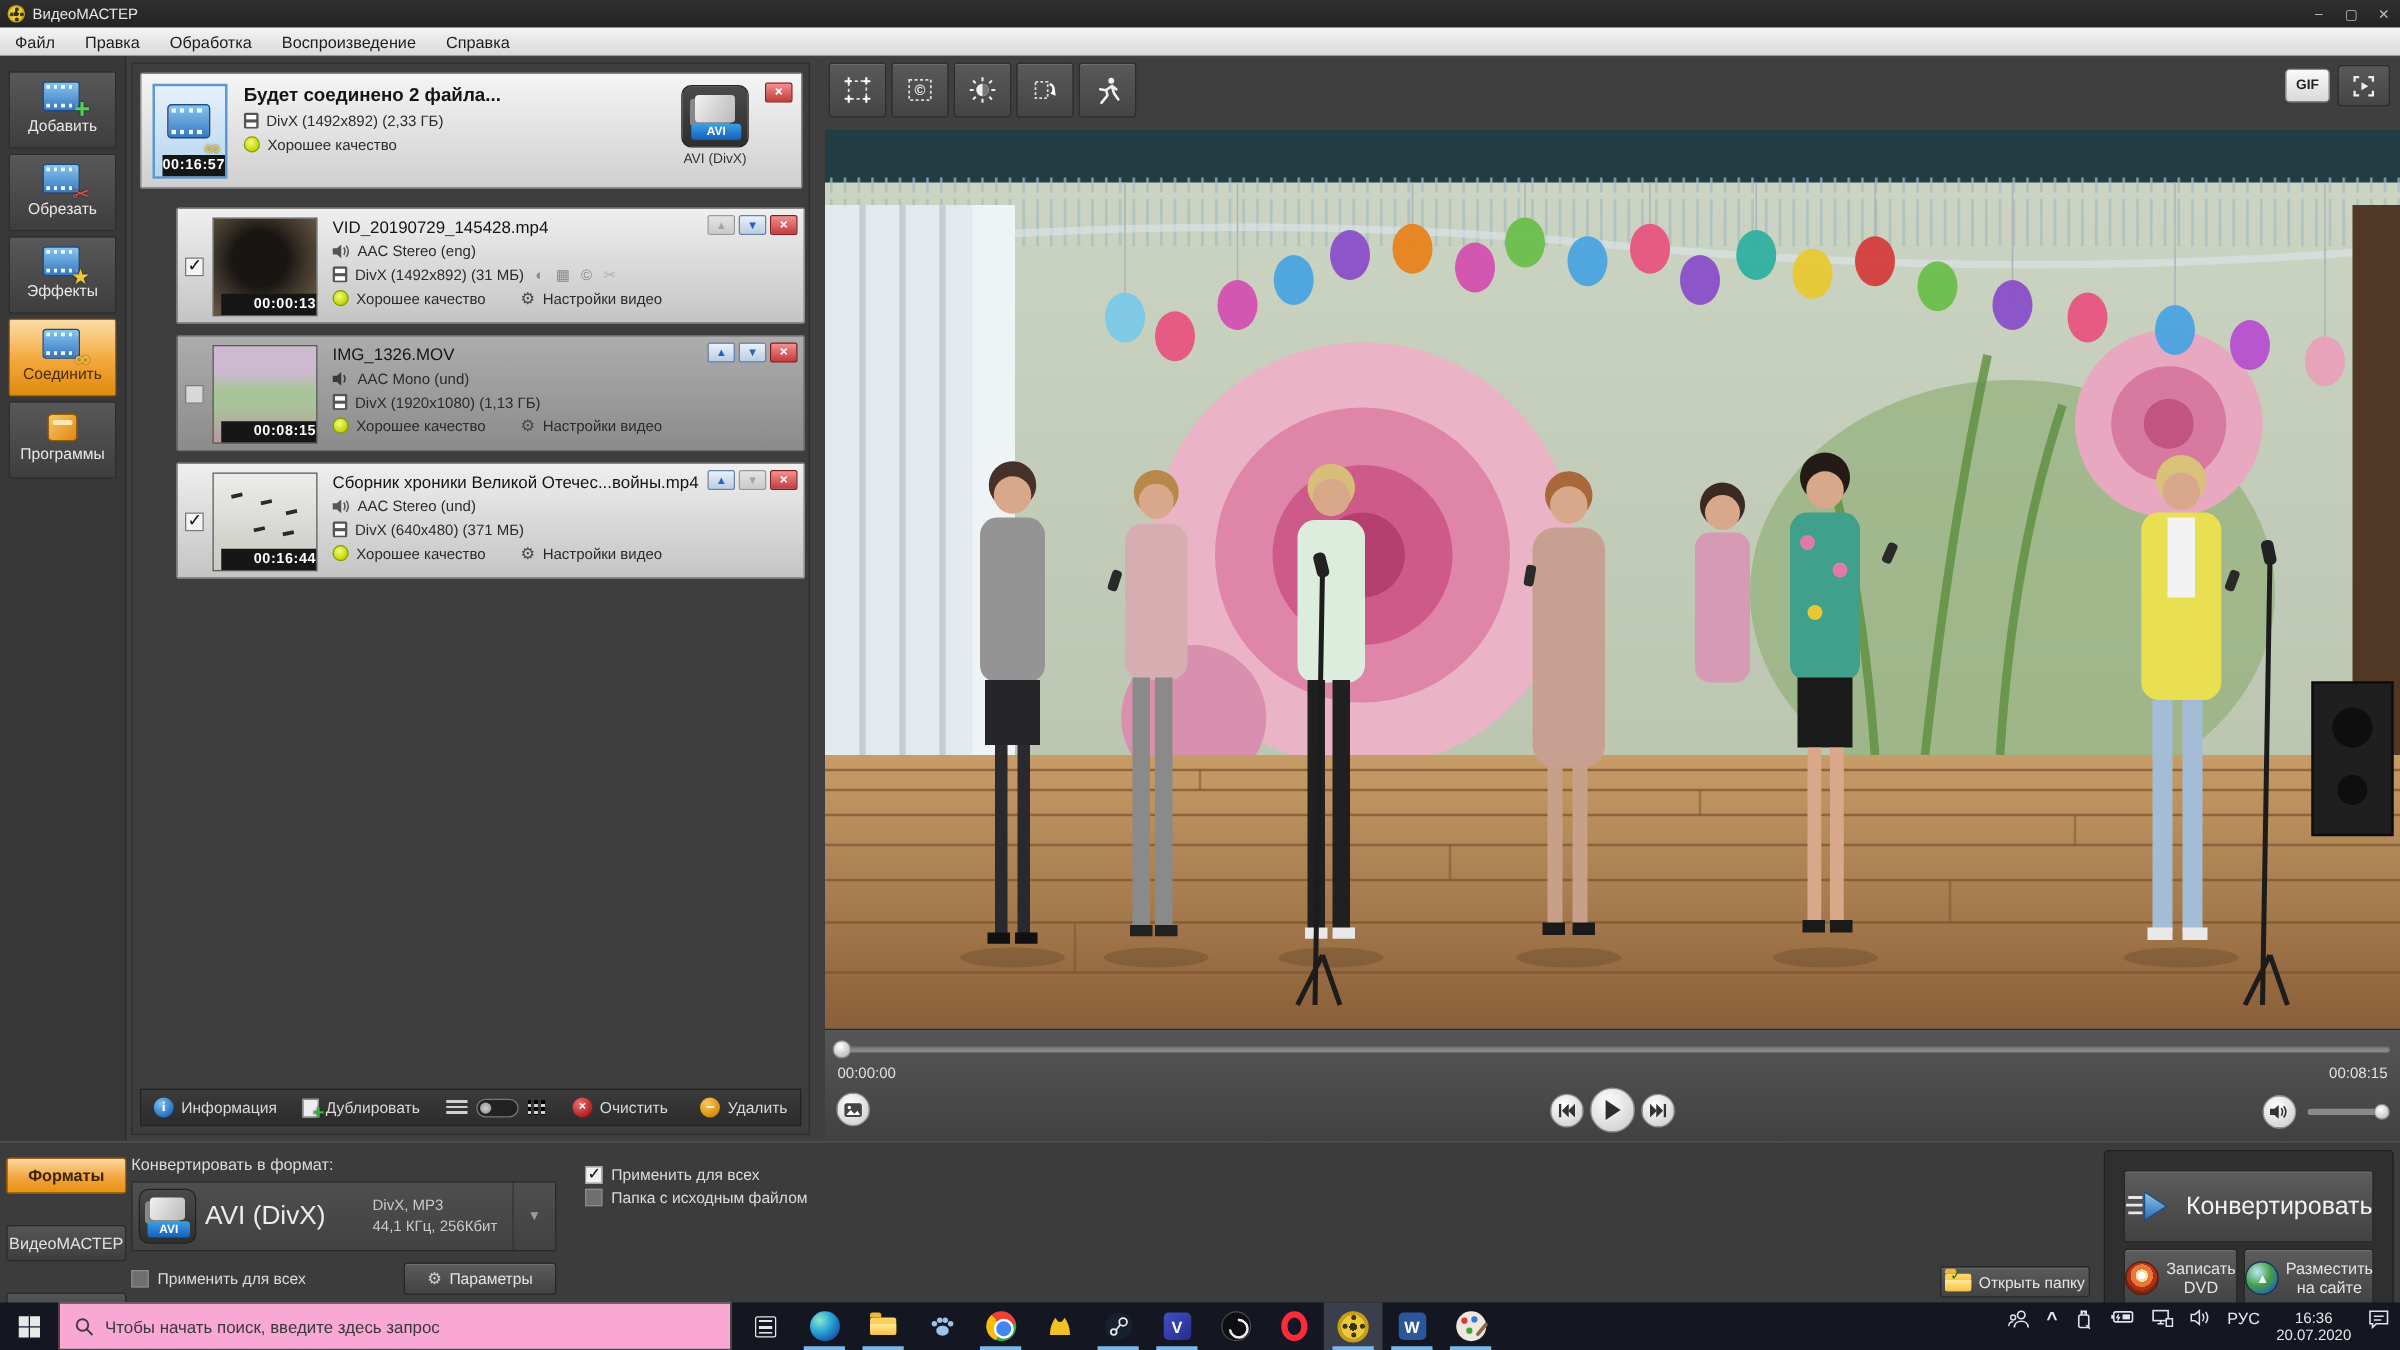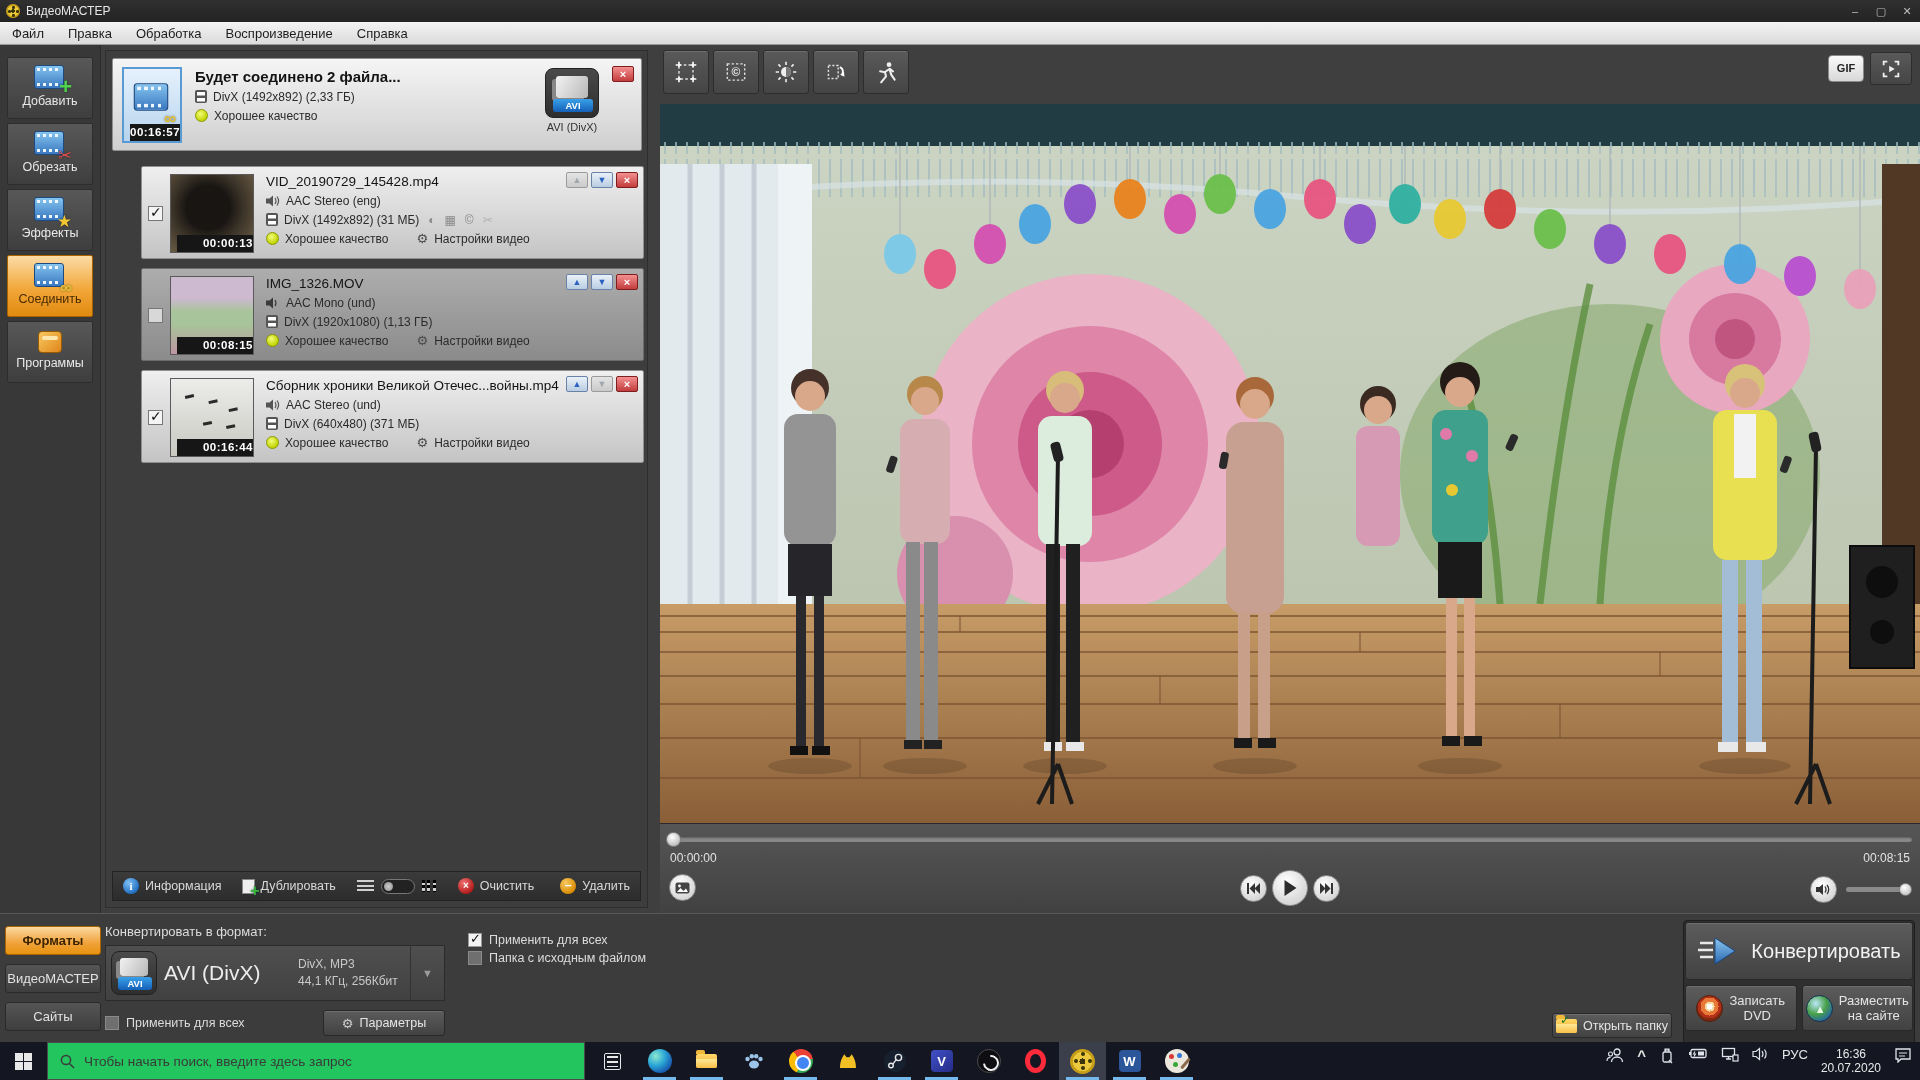--- a/index.html
+++ b/index.html
@@ -122,21 +122,21 @@
   #snap-btn { position:absolute; left:9px; top:50px; width:27px; height:27px; }
   #transport { position:absolute; left:50%; transform:translateX(-50%); top:46px; display:flex; align-items:center; gap:5px; }
   .t-sm { width:27px; height:27px; } .t-big { width:36px; height:36px; }
   #volume { position:absolute; right:10px; top:52px; display:flex; align-items:center; gap:9px; }
   .vol-track { width:64px; height:5px; background:#8a8a8a; border-radius:3px; position:relative; cursor:pointer; }
   .vol-thumb { position:absolute; right:-2px; top:-4px; width:13px; height:13px; border-radius:50%; background:radial-gradient(circle at 40% 32%, #fff, #bdbdbd 85%); border:1px solid #808080; }
 
   
   #bottombar { position:absolute; left:0; right:0; bottom:38px; height:129px; background:#3c3c3c; border-top:1px solid #575757; }
   #tabs-col { position:absolute; left:5px; top:12px; width:96px; }
-  .tab { height:29px; margin-bottom:9px; background:linear-gradient(#555,#3e3e3e); border:1px solid #2a2a2a; border-radius:3px; color:#e2e2e2; font-size:13px; text-align:center; line-height:27px; cursor:pointer; }
+  .tab { height:29px; margin-bottom:25px; background:linear-gradient(#555,#3e3e3e); border:1px solid #2a2a2a; border-radius:3px; color:#e2e2e2; font-size:13px; text-align:center; line-height:27px; cursor:pointer; }
   .tab.active { background:linear-gradient(#fcd9a0,#f0a23a 60%,#e8920e); border-color:#a96400; color:#3c2400; font-weight:bold; }
   .sec-label { font-size:13px; color:#dcdcdc; }
   #format-sec { position:absolute; left:105px; top:10px; width:340px; }
   .format-box { margin-top:6px; height:56px; background:linear-gradient(#4f4f4f,#414141); border:1px solid #2b2b2b; display:flex; align-items:center; cursor:pointer; }
   .fmt-icon { flex:0 0 56px; display:grid; place-items:center; }
   .fmt-icon .cam-ic { width:46px; height:44px; } 
   .fmt-icon .cam-ic::before { left:8px; top:6px; width:28px; height:18px; }
   .fmt-icon .cam-badge { left:6px; bottom:4px; width:34px; }
   .fmt-name { flex:1; font-size:21px; color:#ececec; padding-left:2px; }
   .fmt-detail { width:112px; font-size:12px; color:#c9c9c9; line-height:17px; }
@@ -157,34 +157,34 @@
   #browse-btn { width:40px; background:#4e4e4e; border:1px solid #2b2b2b; border-left:1px solid #3a3a3a; display:grid; place-items:center; cursor:pointer; }
   .ic-folder { width:21px; height:14px; background:linear-gradient(#ffd86a,#f0a828); border-radius:2px; position:relative; }
   .ic-folder::before { content:""; position:absolute; top:-4px; left:0; width:9px; height:4px; background:#f0b838; border-radius:2px 2px 0 0; }
   .ic-folder::after { content:""; position:absolute; left:0; right:0; bottom:0; height:9px; background:linear-gradient(#ffe894,#f8c048); border-radius:0 0 2px 2px; }
   .save-checks { margin-top:7px; }
   .save-checks .chk-row { display:flex; align-items:center; height:18px; }
   #open-folder-btn { position:absolute; right:0; top:89px; width:120px; height:25px; }
   .fold-chk { position:relative; }
   .fold-chk .tick { position:absolute; left:4px; top:-6px; color:#1a7a1a; font-weight:bold; font-size:12px; }
 
-  #actions-sec { position:absolute; left:1683px; top:6px; width:232px; height:133px; background:#2f2f2f; border:1px solid #1e1e1e; border-radius:4px; padding:1px; }
+  #actions-sec { position:absolute; left:1683px; top:6px; width:232px; height:133px; background:#2f2f2f; border:1px solid #1e1e1e; border-radius:4px; padding:15px; }
   #convert-btn { width:100%; height:58px; font-size:20px; color:#f2f2f2; gap:12px; }
   .sub-btns { display:flex; gap:5px; margin-top:5px; }
   .sub-btns .small-btn { flex:1; height:46px; font-size:13px; line-height:15px; }
   .two-line span { display:block; text-align:center; }
   .ic-dvd { width:27px; height:27px; border-radius:50%; background:radial-gradient(circle at 50% 42%, #fff 0 3px, #f2dca2 3px 5px, #e87838 5px 9px, #b23018 9px 12px, #7e2810 12px); border:1px solid #561c08; flex:0 0 auto; }
   .ic-globe { width:27px; height:27px; border-radius:50%; background:radial-gradient(circle at 35% 30%, #bce8fa, #48a048 45%, #2666a6 80%); border:1px solid #14324e; position:relative; flex:0 0 auto; }
   .ic-globe::after { content:"▲"; position:absolute; left:8px; top:6px; color:#eafbe8; font-size:11px; }
 
   
   #taskbar { position:absolute; left:0; right:0; bottom:0; height:38px; background:#141722; display:flex; align-items:center; color:#e8e8e8; }
   #start-btn { width:47px; height:38px; display:grid; place-items:center; cursor:pointer; }
   .win-logo { width:17px; height:17px; background-image:linear-gradient(#e8e8e8,#e8e8e8),linear-gradient(#e8e8e8,#e8e8e8),linear-gradient(#e8e8e8,#e8e8e8),linear-gradient(#e8e8e8,#e8e8e8); background-position:0 0,9px 0,0 9px,9px 9px; background-size:8px 8px; background-repeat:no-repeat; }
-  #search-box { width:538px; height:38px; background:#22c55e; border:1px solid #4a4a4a; display:flex; align-items:center; padding-left:12px; gap:9px; }
+  #search-box { width:538px; height:38px; background:#f9a8d4; border:1px solid #4a4a4a; display:flex; align-items:center; padding-left:12px; gap:9px; }
   #search-box input { border:none; background:transparent; font-size:13.5px; color:#222; width:460px; outline:none; font-family:inherit; }
   #search-box input::placeholder { color:#3a3a3a; }
   #tb-icons { display:flex; height:100%; margin-left:4px; }
   .tb-item { width:47px; height:100%; position:relative; display:grid; place-items:center; cursor:pointer; }
   .tb-item.running::after { content:""; position:absolute; bottom:0; left:7px; right:7px; height:3px; background:#76b9ed; }
   .tb-item.active { background:#3a3f4b; }
   .ic-taskview { width:17px; height:17px; border:1.5px solid #e8e8e8; border-radius:2px; background:repeating-linear-gradient(#e8e8e8 0 2px, transparent 2px 5px) content-box; padding:2px; }
   .ic-edge { width:24px; height:24px; border-radius:50%; background:radial-gradient(circle at 32% 30%, #8ce8cd, #2ba7d6 40%, #1b63b4 70%, #123f86); }
   .ic-chrome { width:24px; height:24px; border-radius:50%; background:conic-gradient(from -40deg, #ea4335 0 120deg, #34a853 120deg 240deg, #fbbc05 240deg 360deg); position:relative; }
   .ic-chrome::after { content:""; position:absolute; left:6px; top:6px; width:12px; height:12px; border-radius:50%; background:#4285f4; border:2px solid #fff; }

